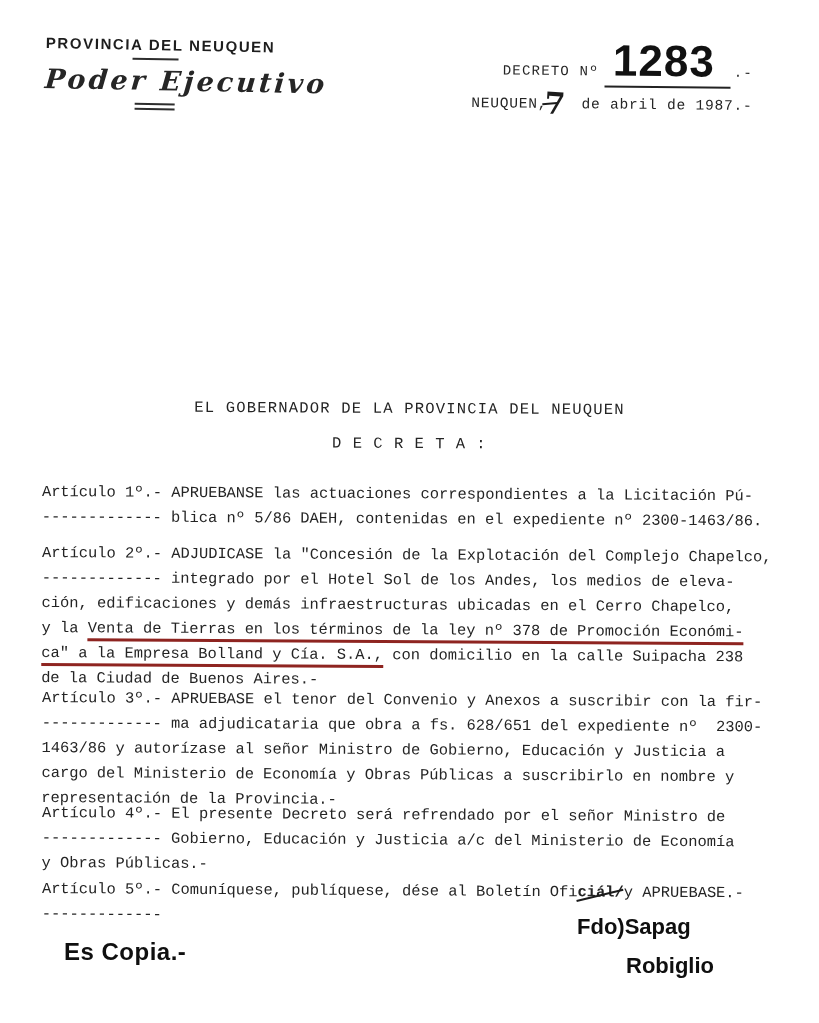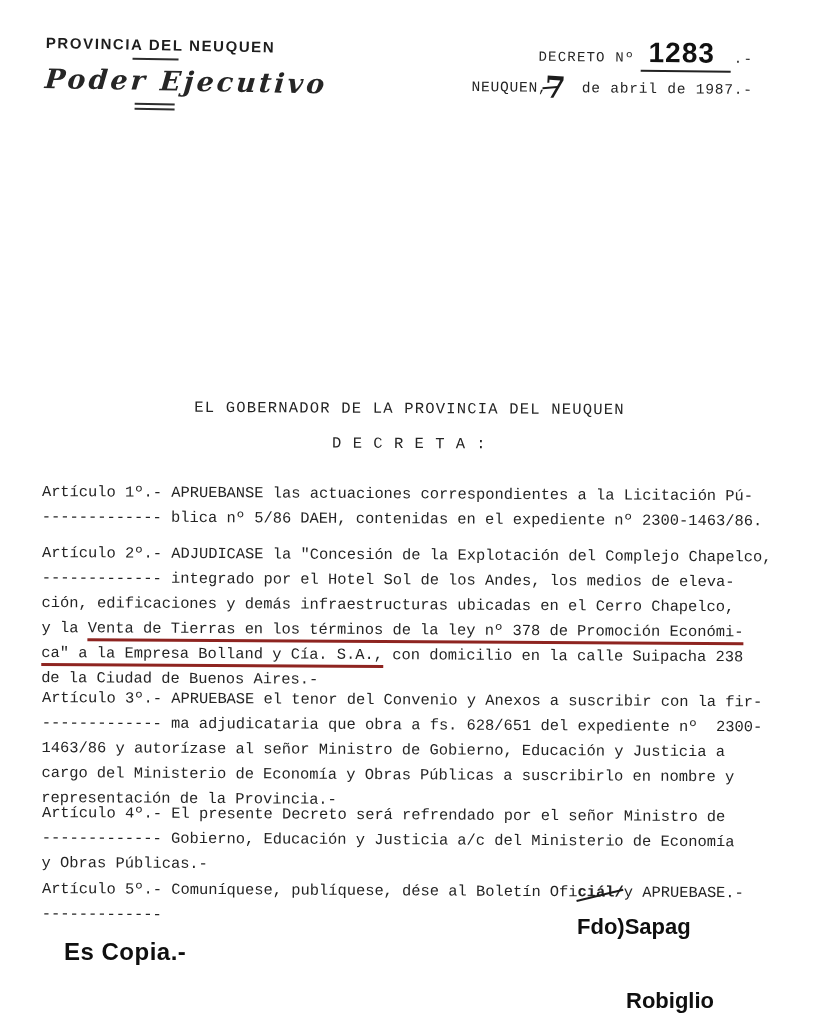--- a/index.html
+++ b/index.html
@@ -53,21 +53,21 @@
     display:flex;align-items:baseline;justify-content:flex-end;
     font-size:14px;letter-spacing:1.2px;white-space:pre;
   }
   .num-underline{
     display:inline-block;
     border-bottom:2px solid #222;
     padding:0 16px 3px 8px;margin-left:6px;
   }
   .decree-number{
     font-family:"Liberation Sans", sans-serif;
-    font-weight:bold;font-size:28px;line-height:1;
+    font-weight:bold;font-size:44px;line-height:1;
     letter-spacing:1px;color:var(--stamp);
   }
   .decree-suffix{font-size:14px;margin-left:3px;}
   .date-line{
     margin-top:9px;font-size:14.5px;letter-spacing:0.8px;
     display:flex;align-items:baseline;justify-content:flex-end;white-space:pre;
   }
   .hand7{
     font-family:"DejaVu Serif", serif;
     font-weight:bold;font-size:30px;line-height:0;
@@ -112,21 +112,21 @@
     position:absolute;left:64px;top:938px;
     font-family:"Liberation Sans", sans-serif;
     font-weight:bold;font-size:24px;color:#0f0f0f;letter-spacing:0.5px;
   }
   .sig{
     position:absolute;
     font-family:"Liberation Sans", sans-serif;
     font-weight:bold;font-size:22px;color:#0f0f0f;
   }
   .sig-fdo{left:577px;top:914px;}
-  .sig-rob{left:626px;top:988px;}
+  .sig-rob{left:626px;top:953px;}
 </style>
 </head>
 <body>
 
 <div class="page">
 
   <div class="letterhead">
     <div class="province">PROVINCIA DEL NEUQUEN</div>
     <div class="lh-rule"></div>
     <div class="branch">Poder Ejecutivo</div>

